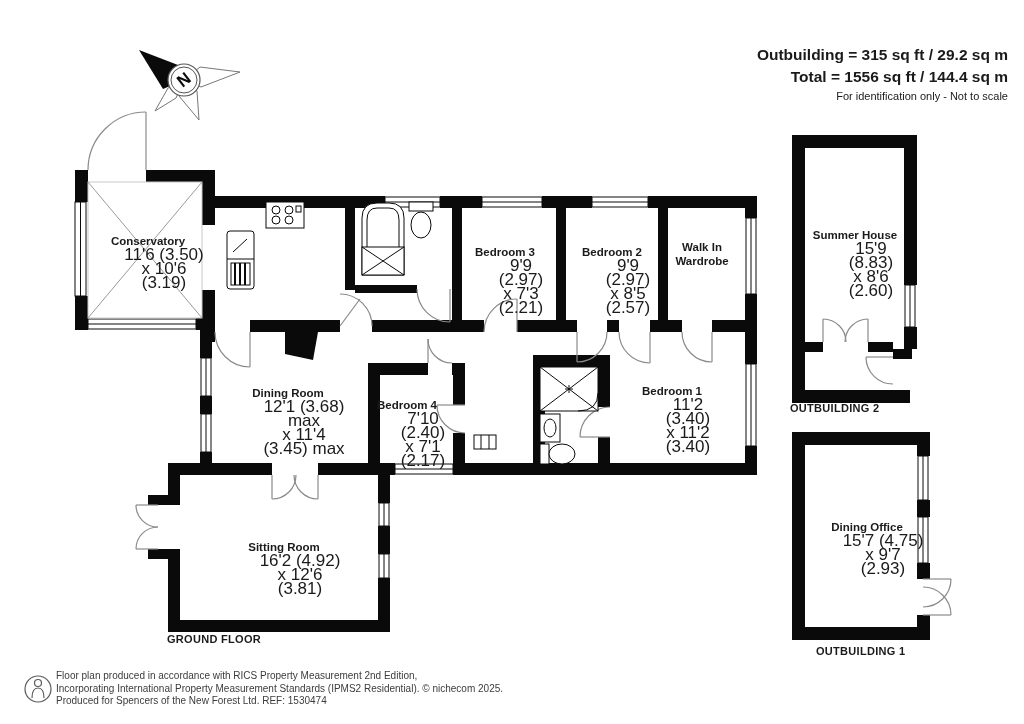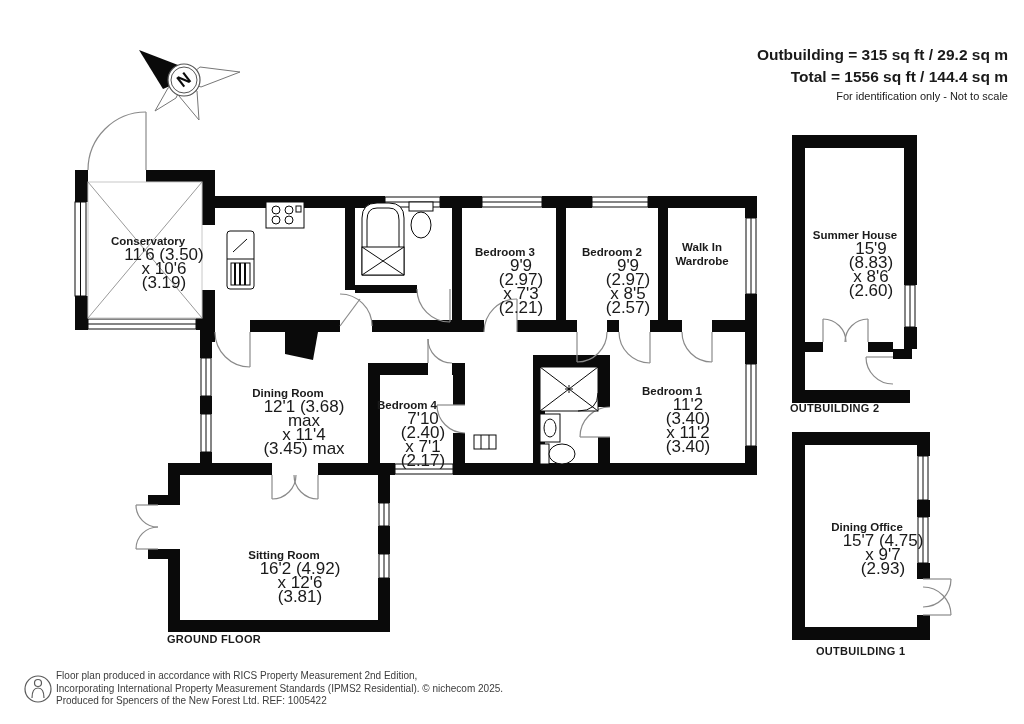--- a/index.html
+++ b/index.html
@@ -321,21 +321,21 @@
   <div class="room-label" style="left:357px; top:398px; width:100px;">
     <div class="room-name">Bedroom 4</div>
     <div class="room-dims">7'10 (2.40)
 x 7'1 (2.17)</div>
   </div>
   <div class="room-label" style="left:622px; top:384px; width:100px;">
     <div class="room-name">Bedroom 1</div>
     <div class="room-dims">11'2 (3.40)
 x 11'2 (3.40)</div>
   </div>
-  <div class="room-label" style="left:222px; top:540px; width:124px;margin-top:8px;">
+  <div class="room-label" style="left:222px; top:540px; width:124px;">
     <div class="room-name">Sitting Room</div>
     <div class="room-dims">16'2 (4.92)
 x 12'6 (3.81)</div>
   </div>
   <div class="room-label" style="left:799px; top:228px; width:112px;">
     <div class="room-name">Summer House</div>
     <div class="room-dims">15'9 (8.83)
 x 8'6 (2.60)</div>
   </div>
   <div class="room-label" style="left:810px; top:520px; width:114px;">
@@ -344,16 +344,16 @@
 x 9'7 (2.93)</div>
   </div>
 
   <div class="zone-label" style="left:167px; top:633px;">GROUND FLOOR</div>
   <div class="zone-label" style="left:790px; top:402px;">OUTBUILDING 2</div>
   <div class="zone-label" style="left:816px; top:645px;text-align:center;">OUTBUILDING 1</div>
 
   <div class="footer-block">
     <div>Floor plan produced in accordance with RICS Property Measurement 2nd Edition,</div>
     <div>Incorporating International Property Measurement Standards (IPMS2 Residential).   © nichecom 2025.</div>
-    <div>Produced for Spencers of the New Forest Ltd.   REF:  1005422</div>
+    <div>Produced for Spencers of the New Forest Ltd.   REF:  1530474</div>
   </div>
 
 </div>
 
 </body></html>

